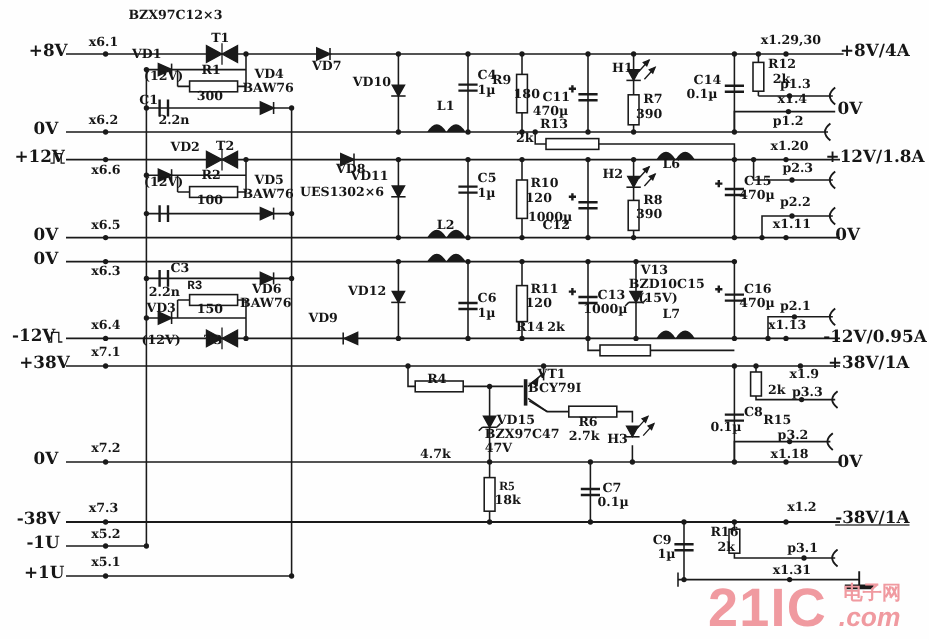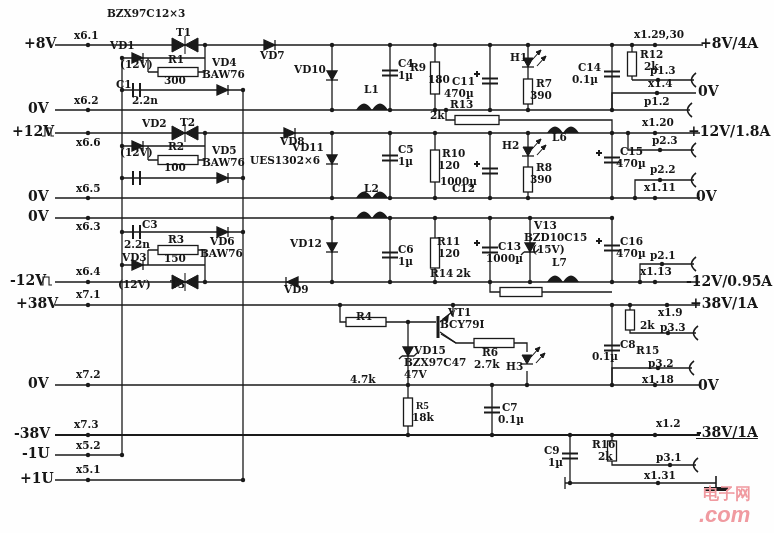--- a/index.html
+++ b/index.html
@@ -369,32 +369,32 @@
       <span class="lbl" style="left: 616px; top: 158px;">470µ</span>
       <span class="lbl" style="left: 642px; top: 117px;">x1.20</span>
       <span class="lbl rail" style="left: 688px; top: 124px;">+12V/1.8A</span>
       <span class="lbl" style="left: 652px; top: 135px; text-align: center;">p2.3</span>
       <span class="lbl" style="left: 650px; top: 164px;">p2.2</span>
       <span class="lbl" style="left: 644px; top: 182px;">x1.11</span>
       <span class="lbl rail" style="left: 696px; top: 189px;">0V</span>
       <span class="lbl" style="left: 364px; top: 183px;">L2</span>
       <span class="lbl" style="left: 142px; top: 219px;">C3</span>
       <span class="lbl" style="left: 124px; top: 239px;">2.2n</span>
-      <span class="lbl" style="left: 168px; top: 234px;">R3</span>
+      <span class="lbl" style="left: 156px; top: 234px; font-family: Liberation Mono, monospace;">R3</span>
       <span class="lbl" style="left: 164px; top: 253px;">150</span>
       <span class="lbl" style="left: 210px; top: 236px;">VD6</span>
       <span class="lbl" style="left: 200px; top: 248px;">BAW76</span>
       <span class="lbl" style="left: 122px; top: 252px;">VD3</span>
       <span class="lbl" style="left: 118px; top: 279px;">(12V)</span>
       <span class="lbl" style="left: 170px; top: 279px;">T3</span>
       <span class="lbl" style="left: 290px; top: 238px;">VD12</span>
-      <span class="lbl" style="left: 284px; top: 260px; margin-top: 24px;">VD9</span>
+      <span class="lbl" style="left: 257px; top: 260px;">VD9</span>
       <span class="lbl" style="left: 398px; top: 244px;">C6</span>
       <span class="lbl" style="left: 398px; top: 256px;">1µ</span>
-      <span class="lbl" style="left: 417px; top: 236px; padding-left: 20px;">R11</span>
+      <span class="lbl" style="left: 442px; top: 236px;">R11</span>
       <span class="lbl" style="left: 438px; top: 248px;">120</span>
       <span class="lbl" style="left: 430px; top: 268px;">R14</span>
       <span class="lbl" style="left: 456px; top: 268px;">2k</span>
       <span class="lbl" style="left: 498px; top: 241px;">C13</span>
       <span class="lbl" style="left: 486px; top: 253px;">1000µ</span>
       <span class="lbl" style="left: 534px; top: 220px;">V13</span>
       <span class="lbl" style="left: 524px; top: 232px;">BZD10C15</span>
       <span class="lbl" style="left: 532px; top: 244px;">(15V)</span>
       <span class="lbl" style="left: 552px; top: 257px;">L7</span>
       <span class="lbl" style="left: 620px; top: 236px;">C16</span>
@@ -429,16 +429,17 @@
       <span class="lbl" style="left: 544px; top: 445px;">C9</span>
       <span class="lbl" style="left: 548px; top: 457px;">1µ</span>
       <span class="lbl" style="left: 656px; top: 418px;">x1.2</span>
       <span class="lbl rail" style="left: 696px; top: 425px; text-decoration: underline;">-38V/1A</span>
       <span class="lbl" style="left: 592px; top: 439px;">R16</span>
       <span class="lbl" style="left: 598px; top: 451px;">2k</span>
       <span class="lbl" style="left: 656px; top: 452px;">p3.1</span>
       <span class="lbl" style="left: 644px; top: 470px;">x1.31</span>
     </div>
 
+<span class="wm wm-logo">21IC</span>
 <span class="wm wm-cn">电子网</span>
 <span class="wm wm-com">.com</span>
 
 </div>
 
 </body></html>

